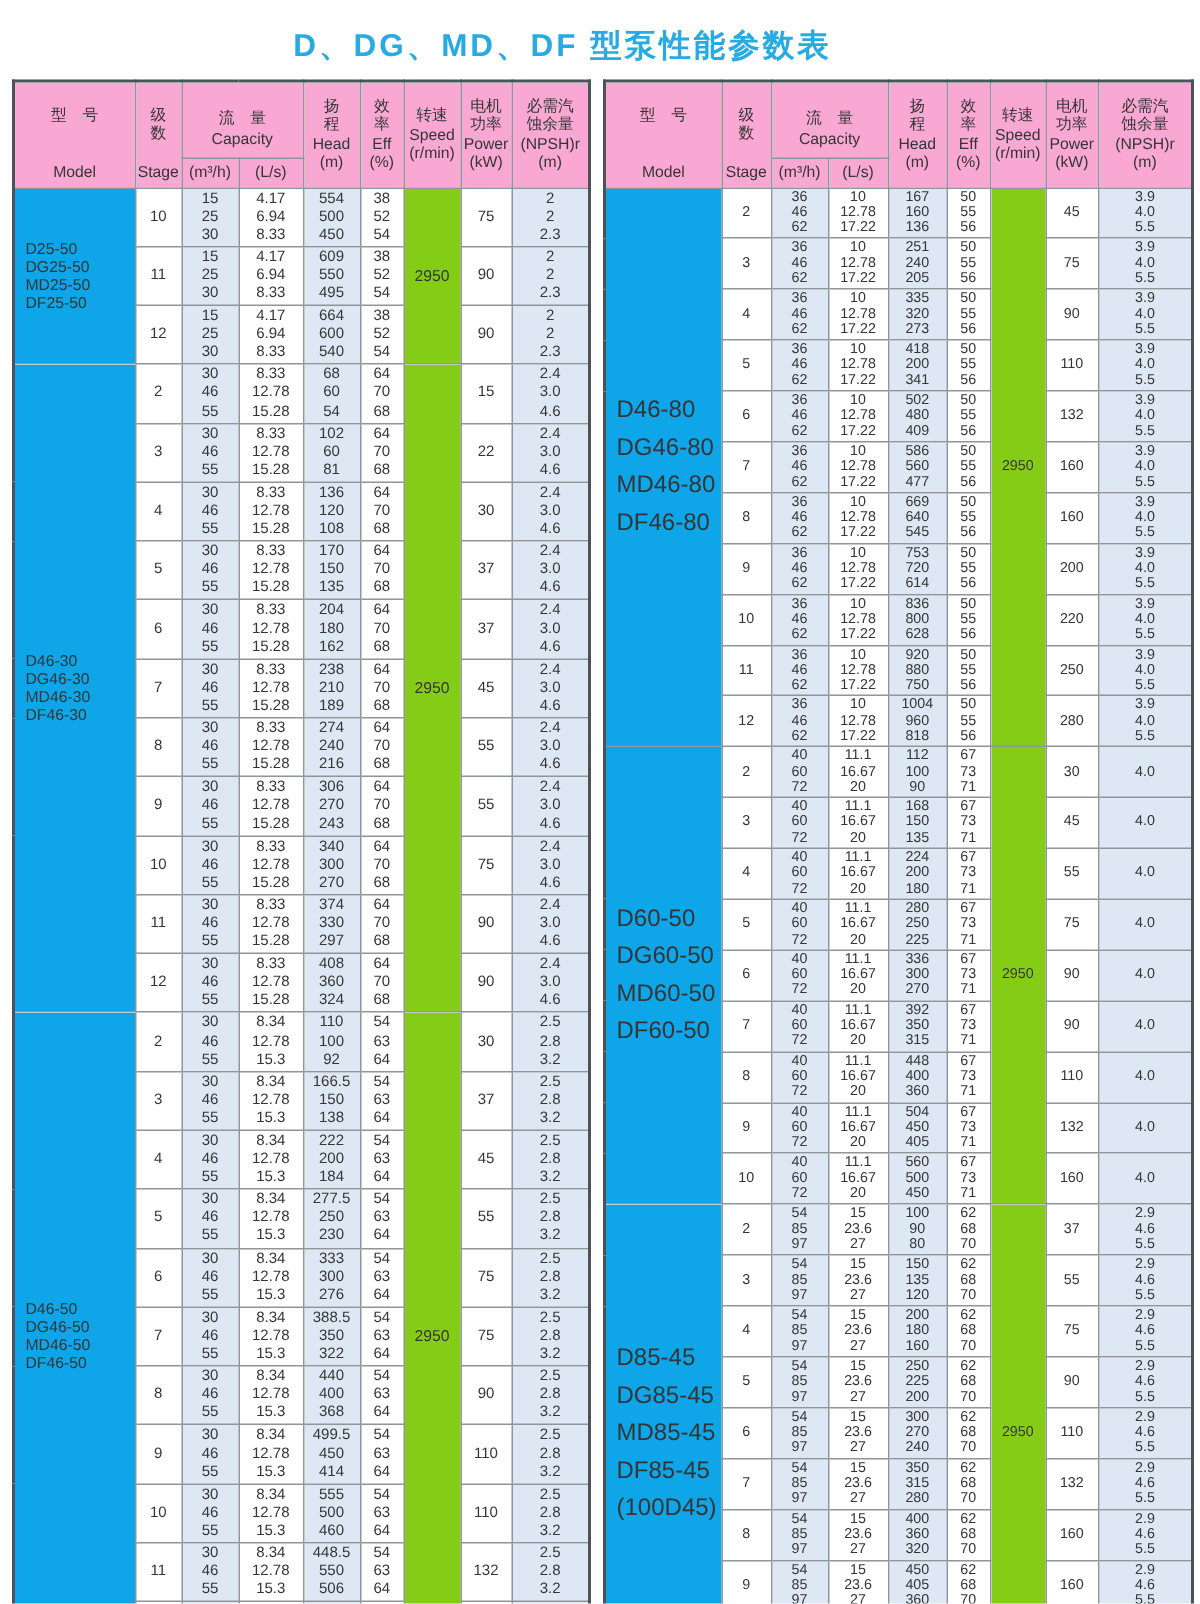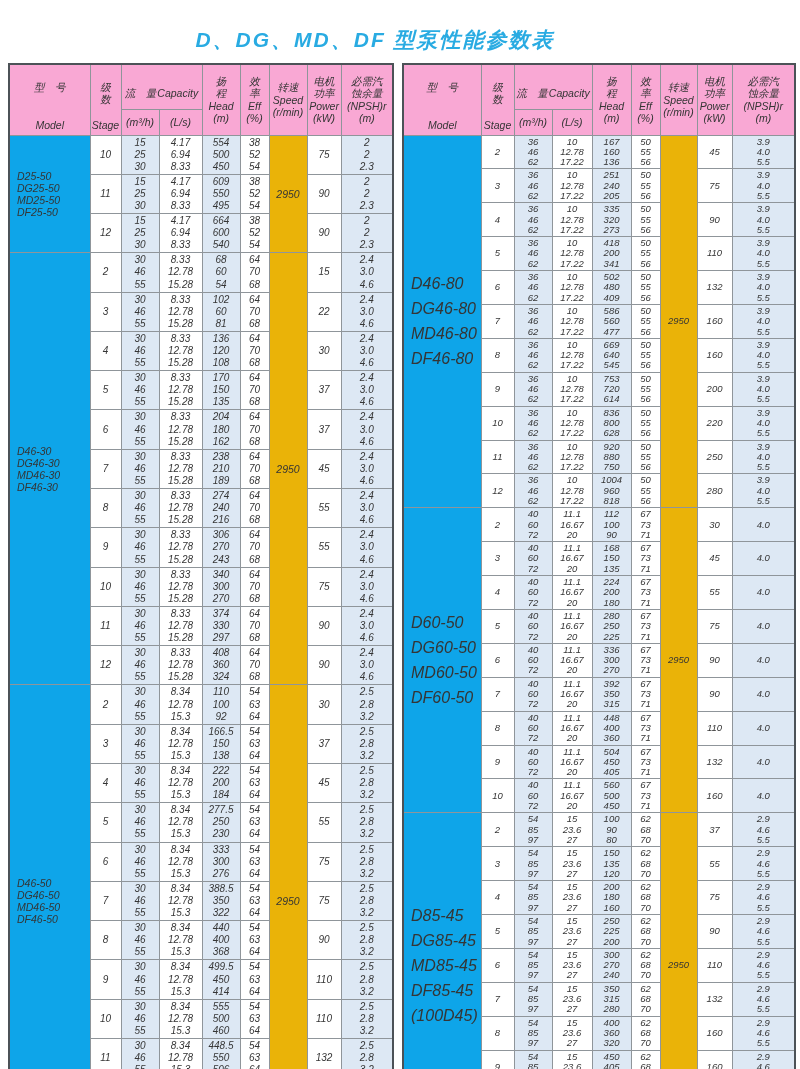--- a/index.html
+++ b/index.html
@@ -1,38 +1,38 @@
 <!DOCTYPE html>
 <html><head>
 <meta charset="utf-8">
 <style>
   html,body{margin:0;padding:0;background:#ffffff;width:800px;height:1069px;overflow:hidden;
     font-family:"Liberation Sans","DejaVu Sans",sans-serif;color:#353535;}
-  .page{width:750px;height:1069px;box-sizing:border-box;padding-top:24px;font-style:italic;}
+  .page{width:750px;height:1069px;box-sizing:border-box;padding-top:14px;}
   .title{ text-align:center;color:#29abe2;font-size:21px;font-weight:bold;letter-spacing:2px;
     margin:2px 0 9px 0;}
   .tables{display:flex;gap:8px;padding:0 8px;align-items:flex-start;}
   table{border-collapse:collapse;table-layout:fixed;border:2px solid #4c5257;background:#fff;}
   #table-left{width:384px;}
   #table-right{width:392px;}
   th,td{border:1px solid #8f959a;box-sizing:border-box;overflow:hidden;}
   th{background:#f9a8d4;font-weight:normal;font-size:10.5px;line-height:12.5px;
      vertical-align:middle;text-align:center;white-space:pre-line;padding:1px 0;}
   .th-flex{height:55px;}
   .th-flex .inner{display:flex;flex-direction:column;justify-content:space-between;
      align-items:center;height:51px;padding:2px 0;}
-  .cap-inner{display:flex;flex-direction:row;justify-content:center;align-items:center;gap:1px;}
+  .cap-inner{display:flex;flex-direction:column;justify-content:center;align-items:center;gap:1px;}
   td{font-size:10px;text-align:center;vertical-align:middle;white-space:pre-line;padding:1px 0;}
   #table-left tbody td{line-height:12.1px;}
   #table-right tbody td{line-height:10.3px;font-size:9.5px;}
   td.blue{background:#dde8f4;}
   td.model{background:#0ea5e9;text-align:left;padding-left:7px;font-size:10.5px;
      line-height:25px;vertical-align:middle;}
   #table-right td.model{line-height:25px;font-size:16px;}
-  td.speed{background:#eab308;font-size:10.5px;}
+  td.speed{background:#84cc16;font-size:10.5px;}
   td.power{font-size:10px;}
 </style>
 </head>
 <body>
 
 <div class="page">
   <div class="title">D、DG、MD、DF 型泵性能参数表</div>
 
   <div class="tables">
 

